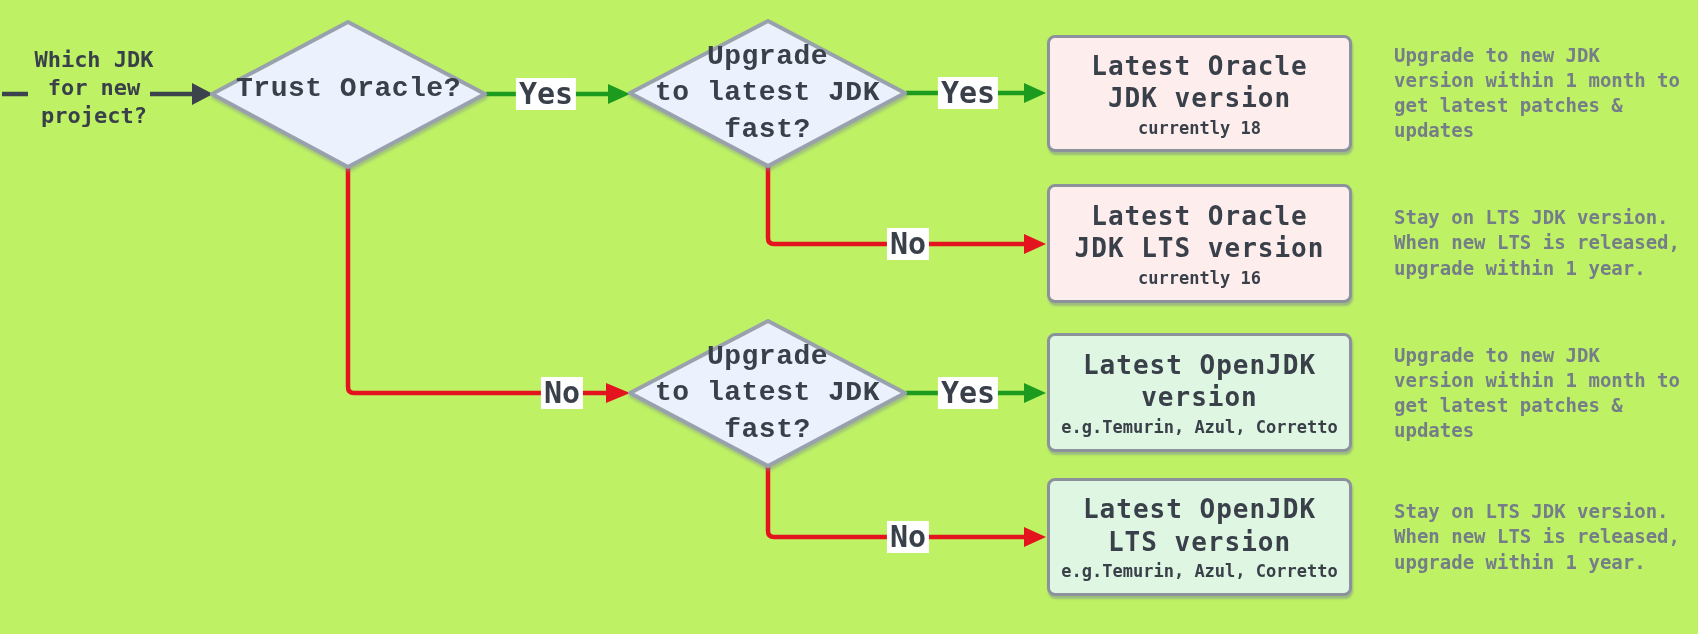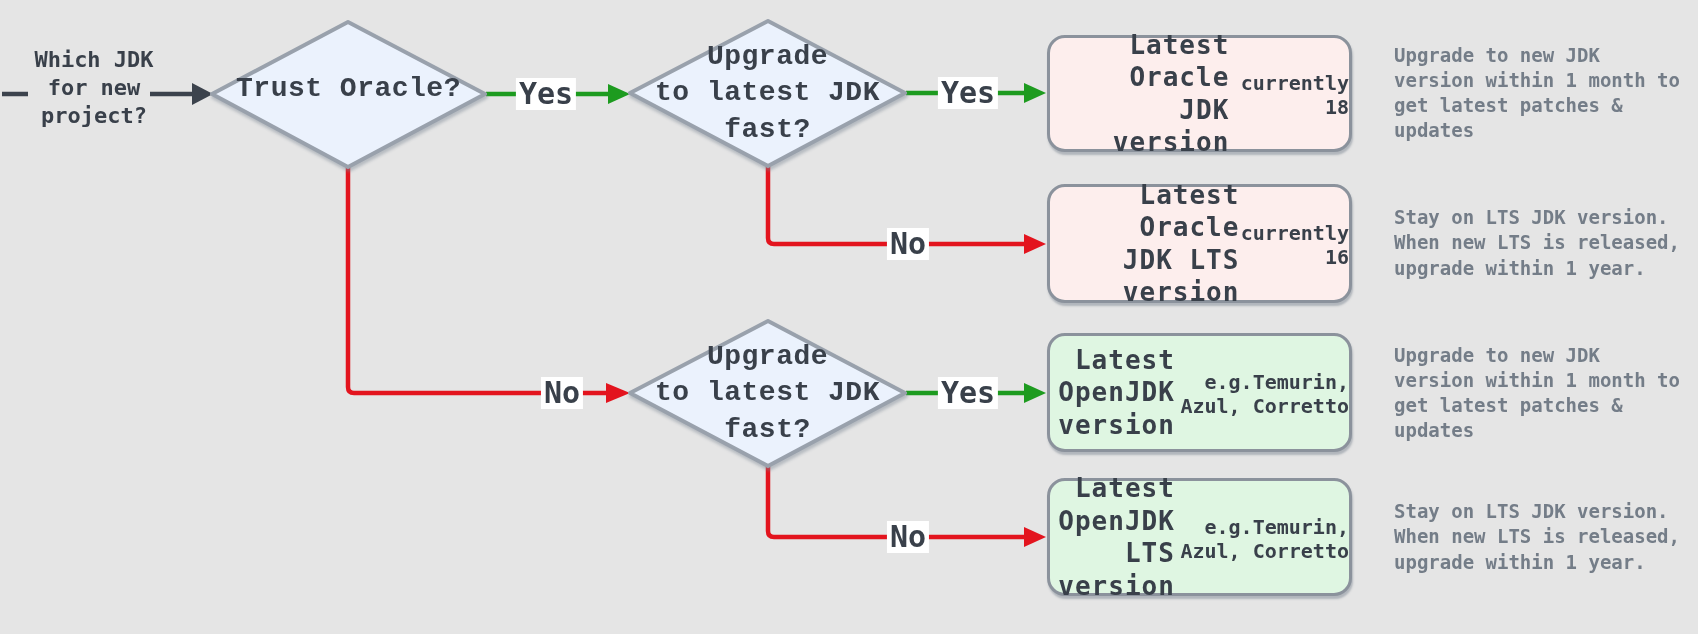--- a/index.html
+++ b/index.html
@@ -9,21 +9,21 @@
     --text-dark:#39404a;
     --note-gray:#747d88;
     --diamond-fill:#ebf2fd;
     --diamond-border:#99a1ac;
     --box-border:#8b929c;
     --oracle-fill:#fdeeed;
     --openjdk-fill:#dff6e2;
   }
   html,body{margin:0;padding:0;background:#ffffff;}
   .canvas{
-    position:relative;width:1698px;height:634px;background:#e5e5e5;
+    position:relative;width:1698px;height:634px;background:#bef264;
     font-family:"DejaVu Sans Mono","Liberation Mono",monospace;
     overflow:hidden;
   }
   svg.wires{position:absolute;left:0;top:0;}
   .w-green{stroke:var(--yes-green);stroke-width:4.5;fill:none;}
   .w-red{stroke:var(--no-red);stroke-width:4.5;fill:none;}
   .w-dark{stroke:var(--arrow-dark);stroke-width:4.5;fill:none;}
   .ah-green{fill:var(--yes-green);stroke:none;}
   .ah-red{fill:var(--no-red);stroke:none;}
   .ah-dark{fill:var(--arrow-dark);stroke:none;}
@@ -42,32 +42,32 @@
     text-align:center;white-space:pre-line;font-weight:bold;
     font-size:22px;line-height:1.27;color:var(--text-dark);
   }
   .edge-label{
     position:absolute;transform:translate(-50%,-50%);
     background:#ffffff;color:var(--text-dark);font-weight:bold;
     font-size:30px;line-height:1;padding:1px 3px;
   }
   .outcome{
     position:absolute;left:1047px;width:305px;box-sizing:border-box;
-    border:3.5px solid var(--box-border);border-radius:18px;
-    display:flex;align-items:center;justify-content:center;
-    text-align:right;box-shadow:1px 3px 2px rgba(125,135,148,.5);
+    border:3.5px solid var(--box-border);border-radius:8px;
+    display:flex;flex-direction:column;align-items:center;justify-content:center;
+    text-align:center;box-shadow:1px 3px 2px rgba(125,135,148,.5);
   }
   .outcome.oracle{background:var(--oracle-fill);}
   .outcome.openjdk{background:var(--openjdk-fill);}
   .outcome-title{
     font-weight:bold;font-size:26px;color:var(--text-dark);
     white-space:pre-line;line-height:1.25;letter-spacing:1px;
   }
   .outcome-sub{
-    font-weight:bold;font-size:20px;color:var(--text-dark);
+    font-weight:bold;font-size:17px;color:var(--text-dark);
     margin-top:3px;letter-spacing:0;
   }
   .note{
     position:absolute;left:1376px;width:322px;height:120px;
     display:flex;align-items:center;justify-content:center;
     text-align:left;white-space:pre-line;color:var(--note-gray);
     font-weight:bold;font-size:19px;line-height:1.32;
   }
 </style>
 </head>

